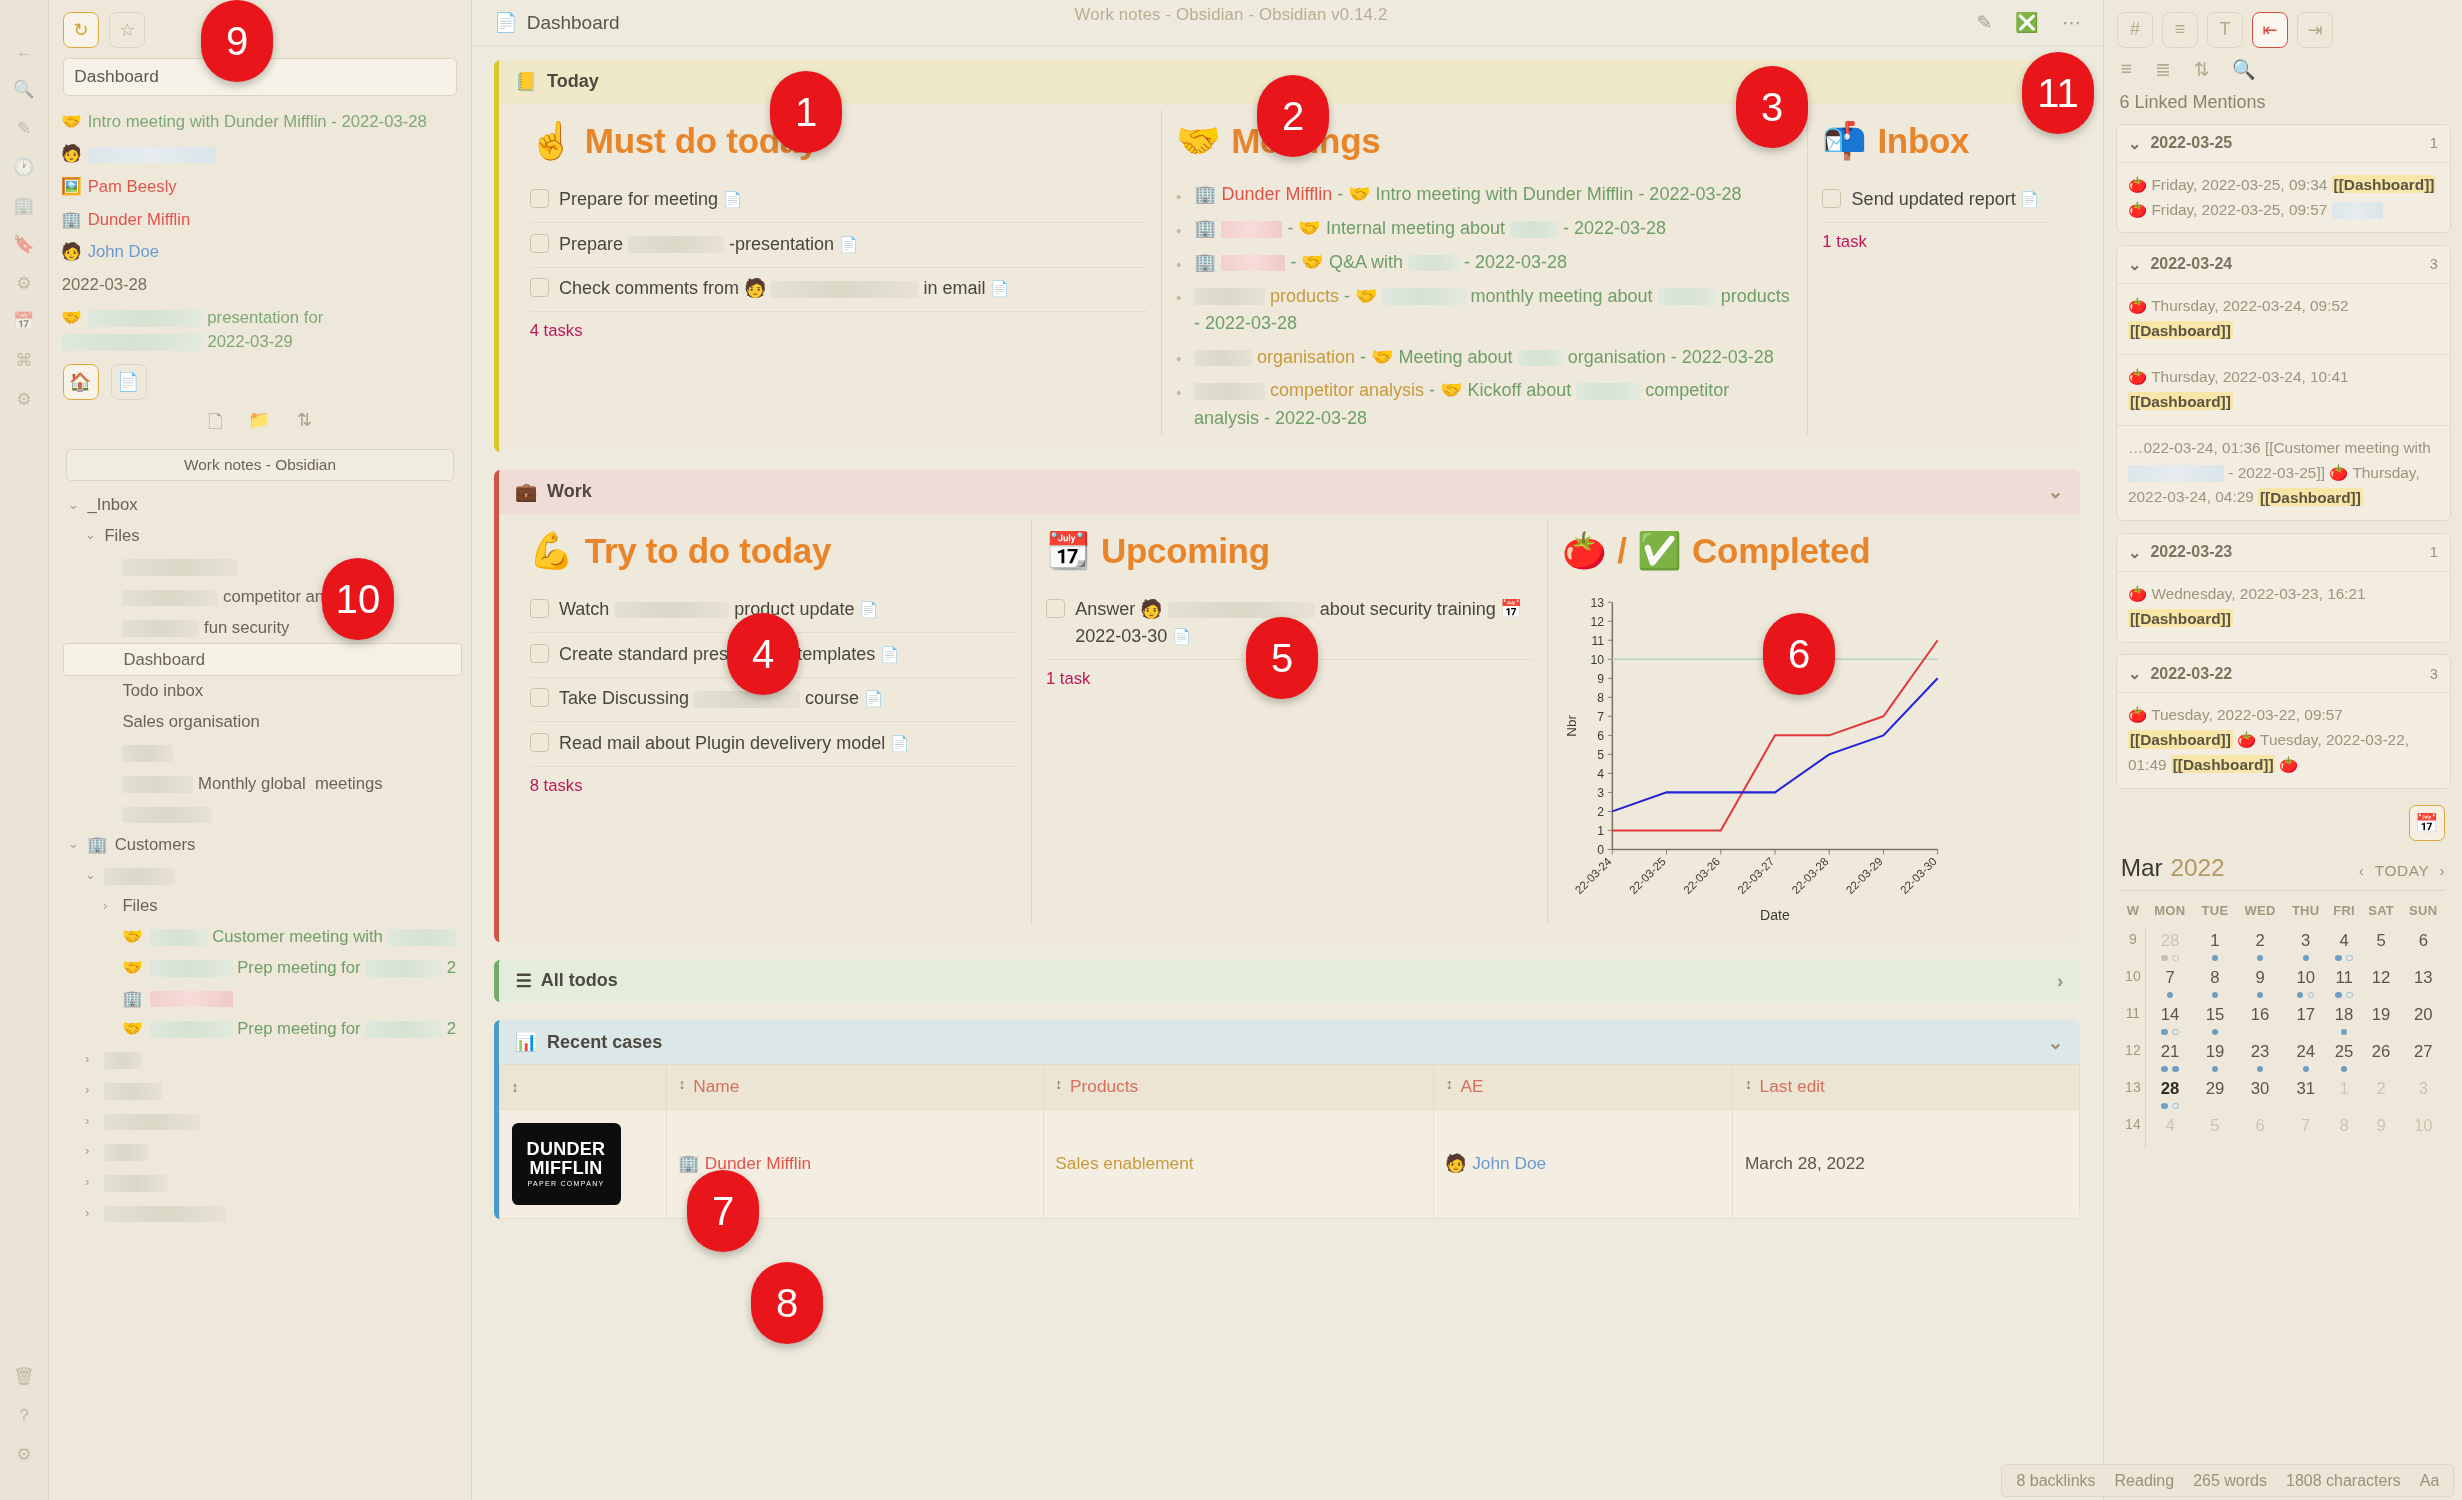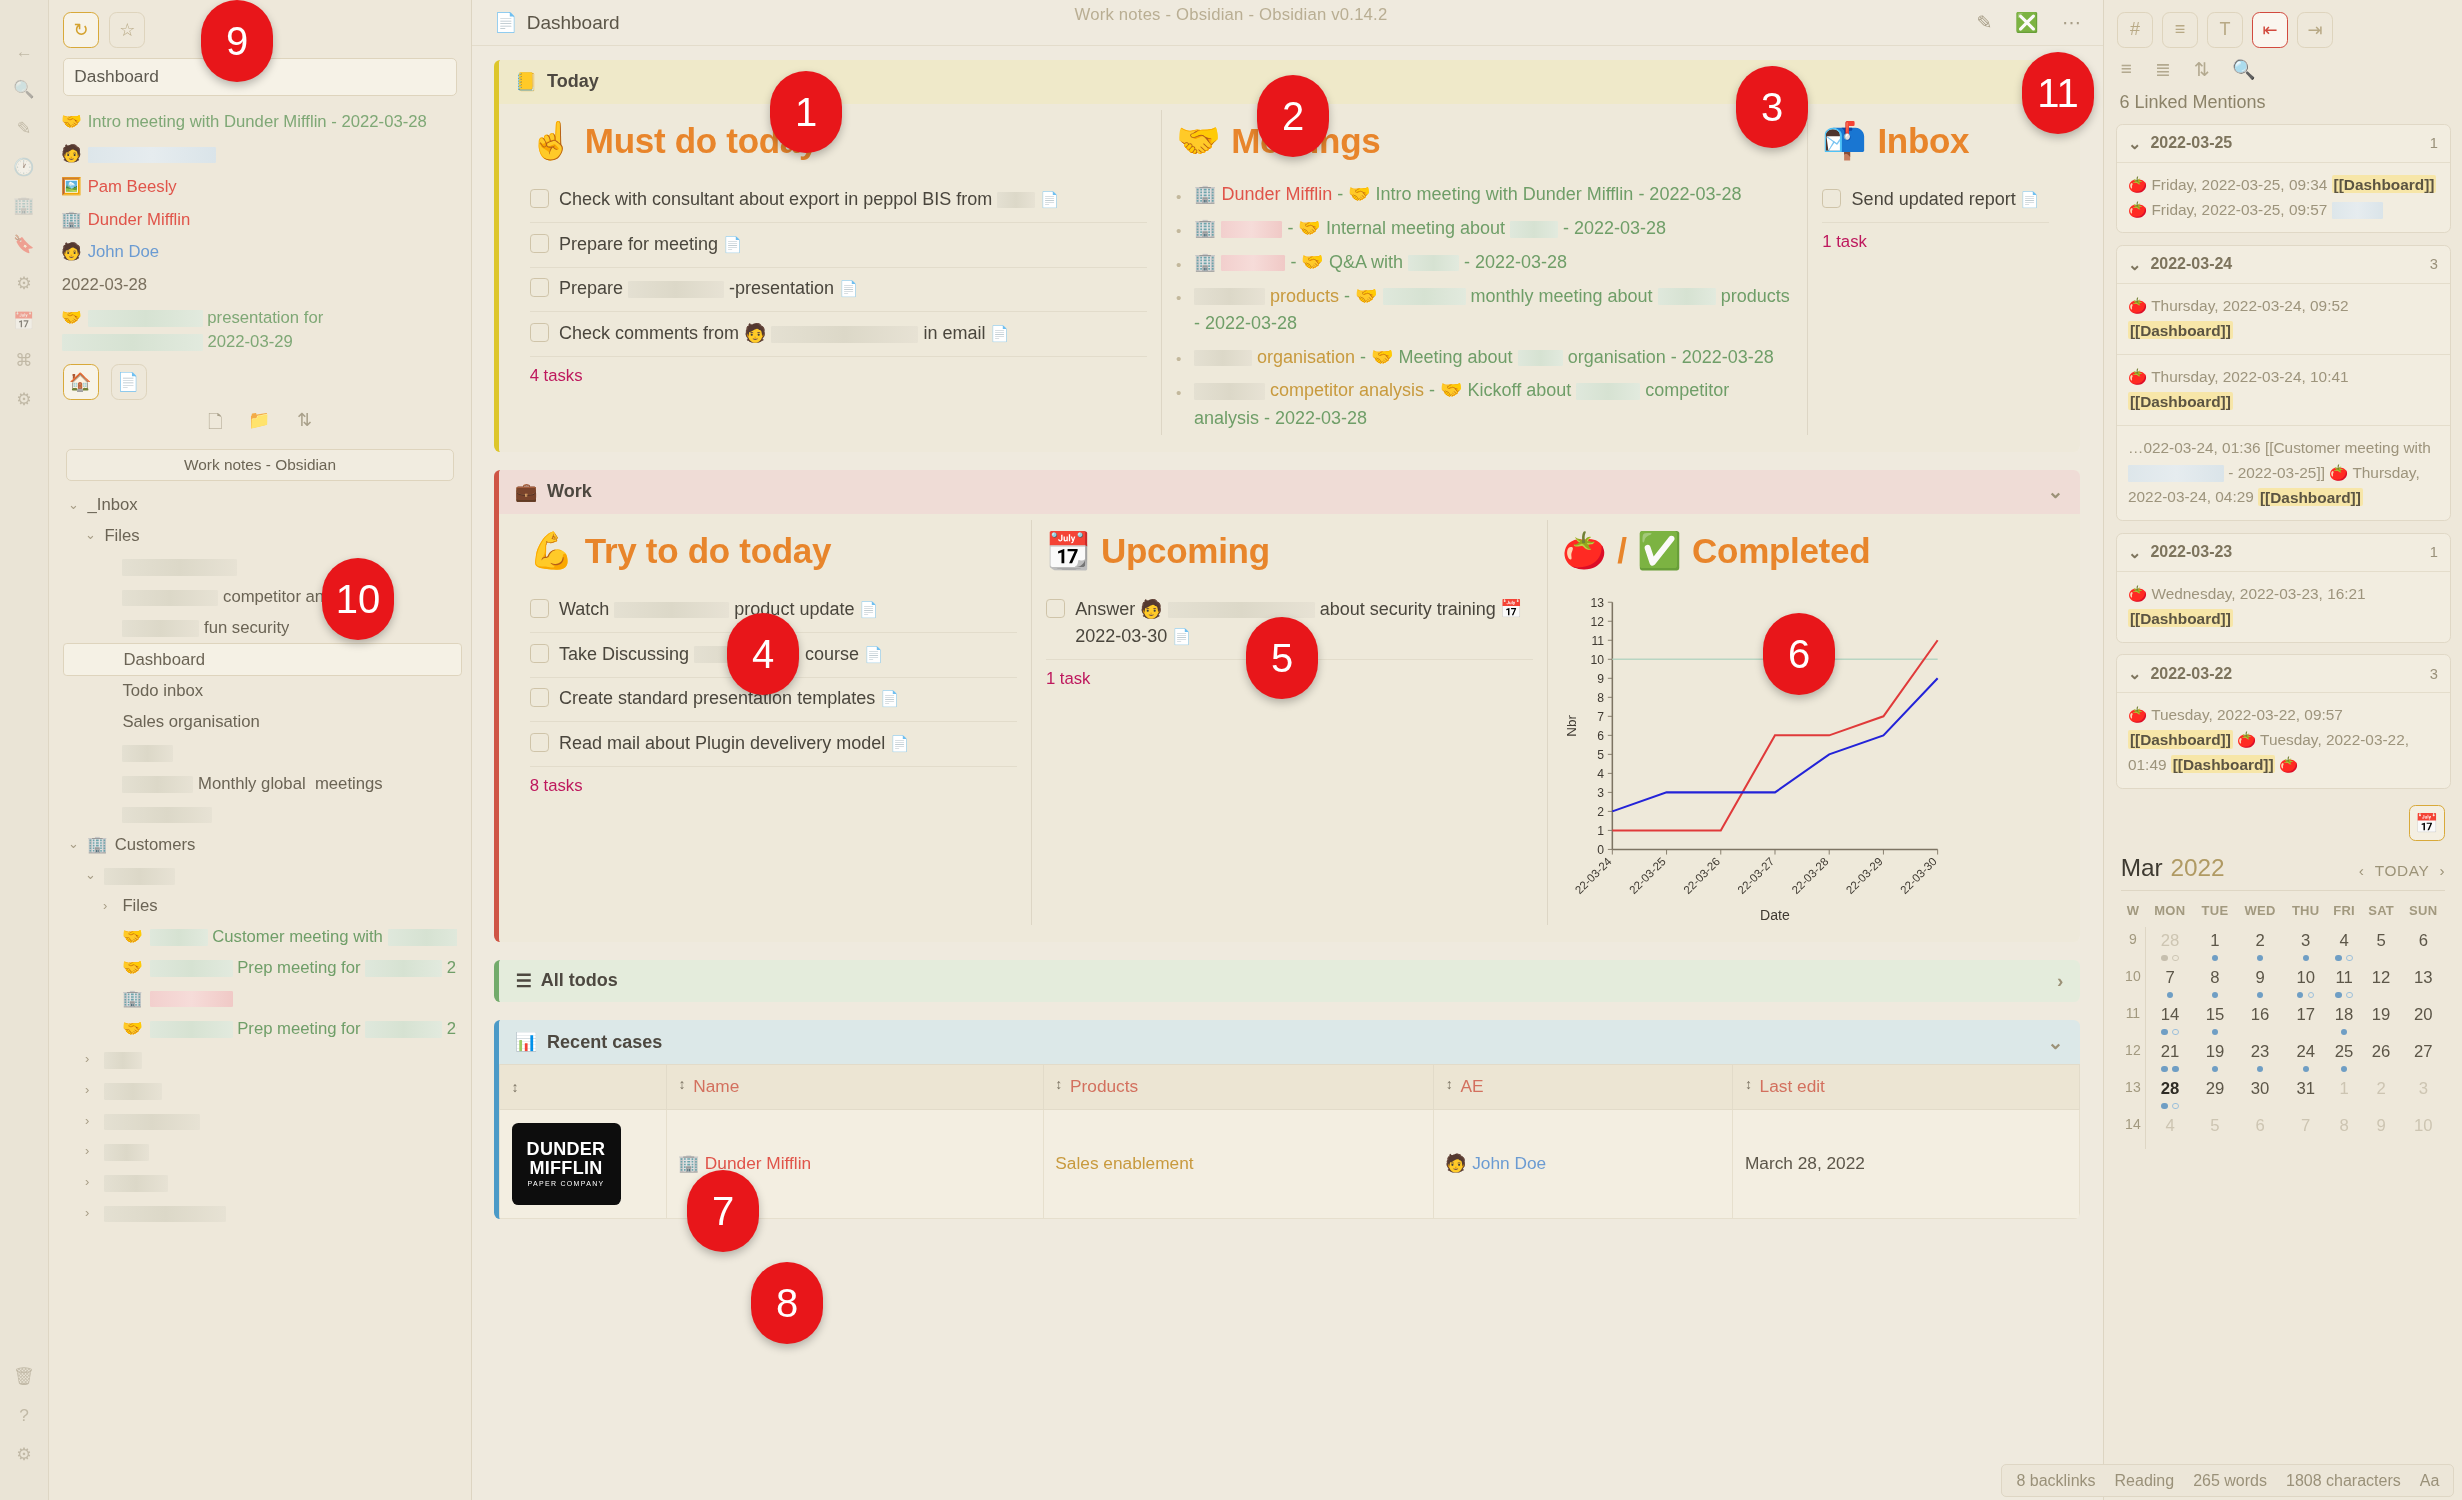--- a/index.html
+++ b/index.html
@@ -392,24 +392,20 @@
         </div>
         <div class="body cols">
           <div class="col">
             <div class="sec-h">
               <span class="em">☝️</span>
               <span class="txt">Must do today</span>
             </div>
             <div id="must-do-tasks">
                 <div class="task">
                   <span class="cb"></span>
-                  <span>Check with consultant about export in peppol BIS from <span class="blk " style="width:38px"></span> <span class="ic-file">📄</span></span>
-                </div>
-                <div class="task">
-                  <span class="cb"></span>
                   <span>Prepare for meeting <span class="ic-file">📄</span></span>
                 </div>
                 <div class="task">
                   <span class="cb"></span>
                   <span>Prepare <span class="blk " style="width:96px"></span> -presentation <span class="ic-file">📄</span></span>
                 </div>
                 <div class="task">
                   <span class="cb"></span>
                   <span>Check comments from 🧑 <span class="blk " style="width:147px"></span> in email <span class="ic-file">📄</span></span>
                 </div>
@@ -478,25 +474,25 @@
               <span class="em">💪</span>
               <span class="txt">Try to do today</span>
             </div>
             <div id="try-today-tasks">
                 <div class="task">
                   <span class="cb"></span>
                   <span>Watch <span class="blk " style="width:115px"></span> product update <span class="ic-file">📄</span></span>
                 </div>
                 <div class="task">
                   <span class="cb"></span>
-                  <span>Take Discussing <span class="blk " style="width:106px"></span> course <span class="ic-file">📄</span></span>
+                  <span>Create standard presentation templates <span class="ic-file">📄</span></span>
                 </div>
                 <div class="task">
                   <span class="cb"></span>
-                  <span>Create standard presentation templates <span class="ic-file">📄</span></span>
+                  <span>Take Discussing <span class="blk " style="width:106px"></span> course <span class="ic-file">📄</span></span>
                 </div>
                 <div class="task">
                   <span class="cb"></span>
                   <span>Read mail about Plugin develivery model <span class="ic-file">📄</span></span>
                 </div>
               </div>
             <div class="tcount">8 tasks</div>
           </div>
 
           <div class="col">

